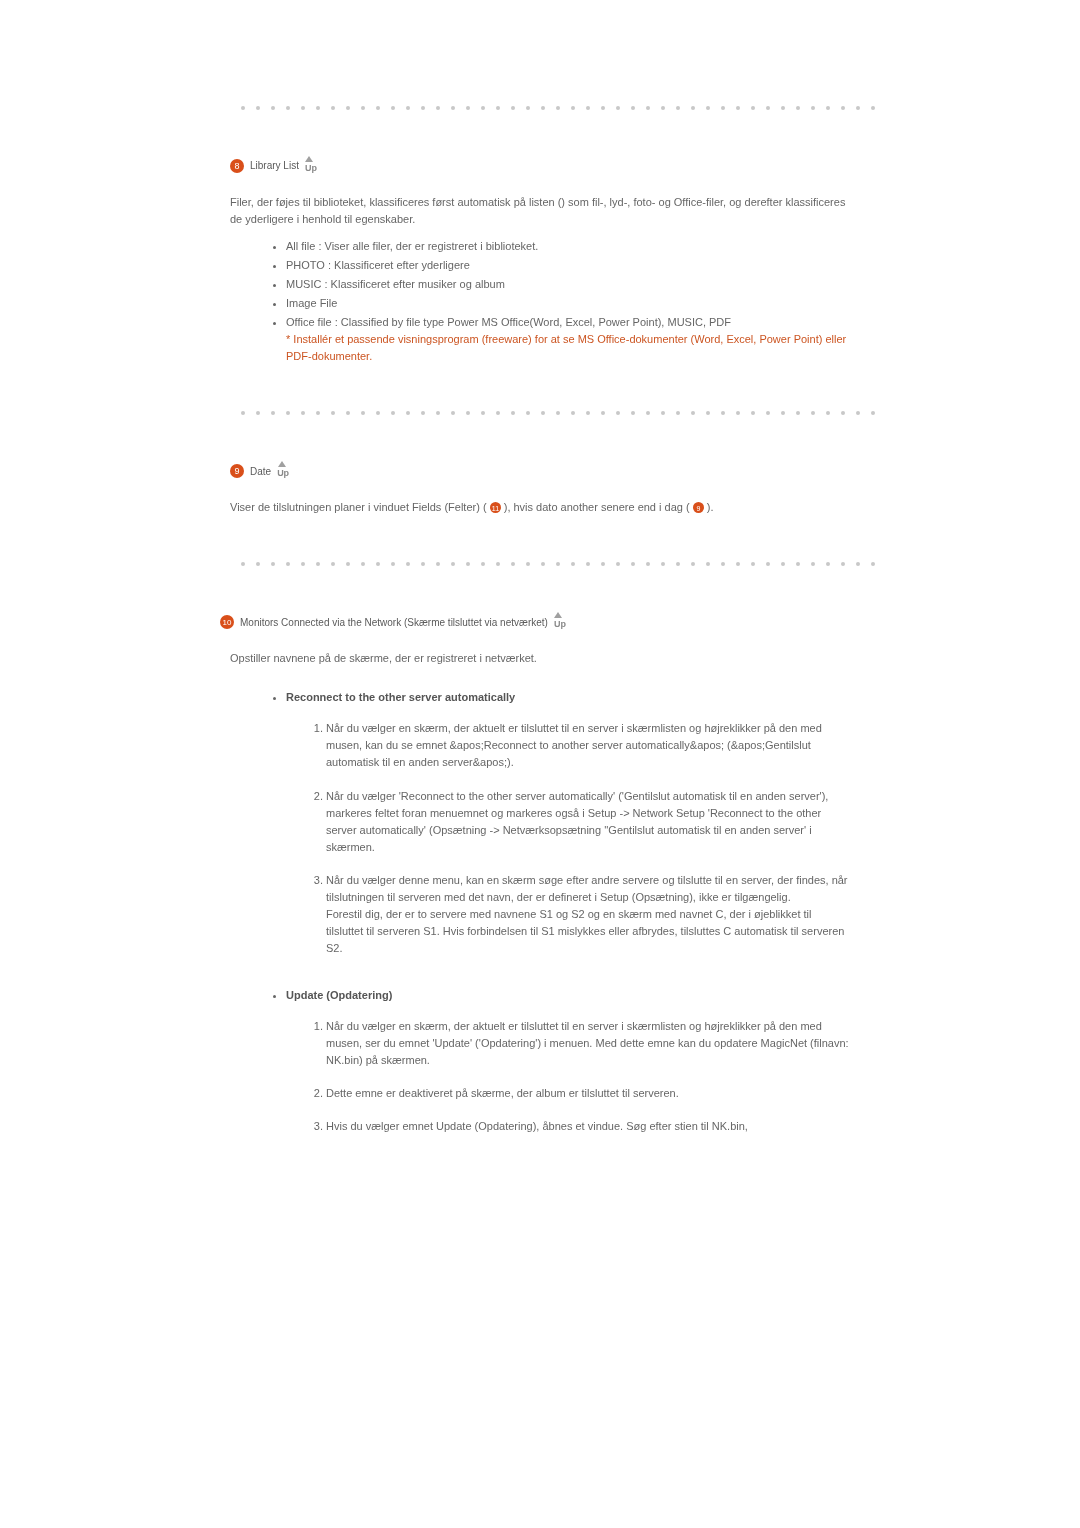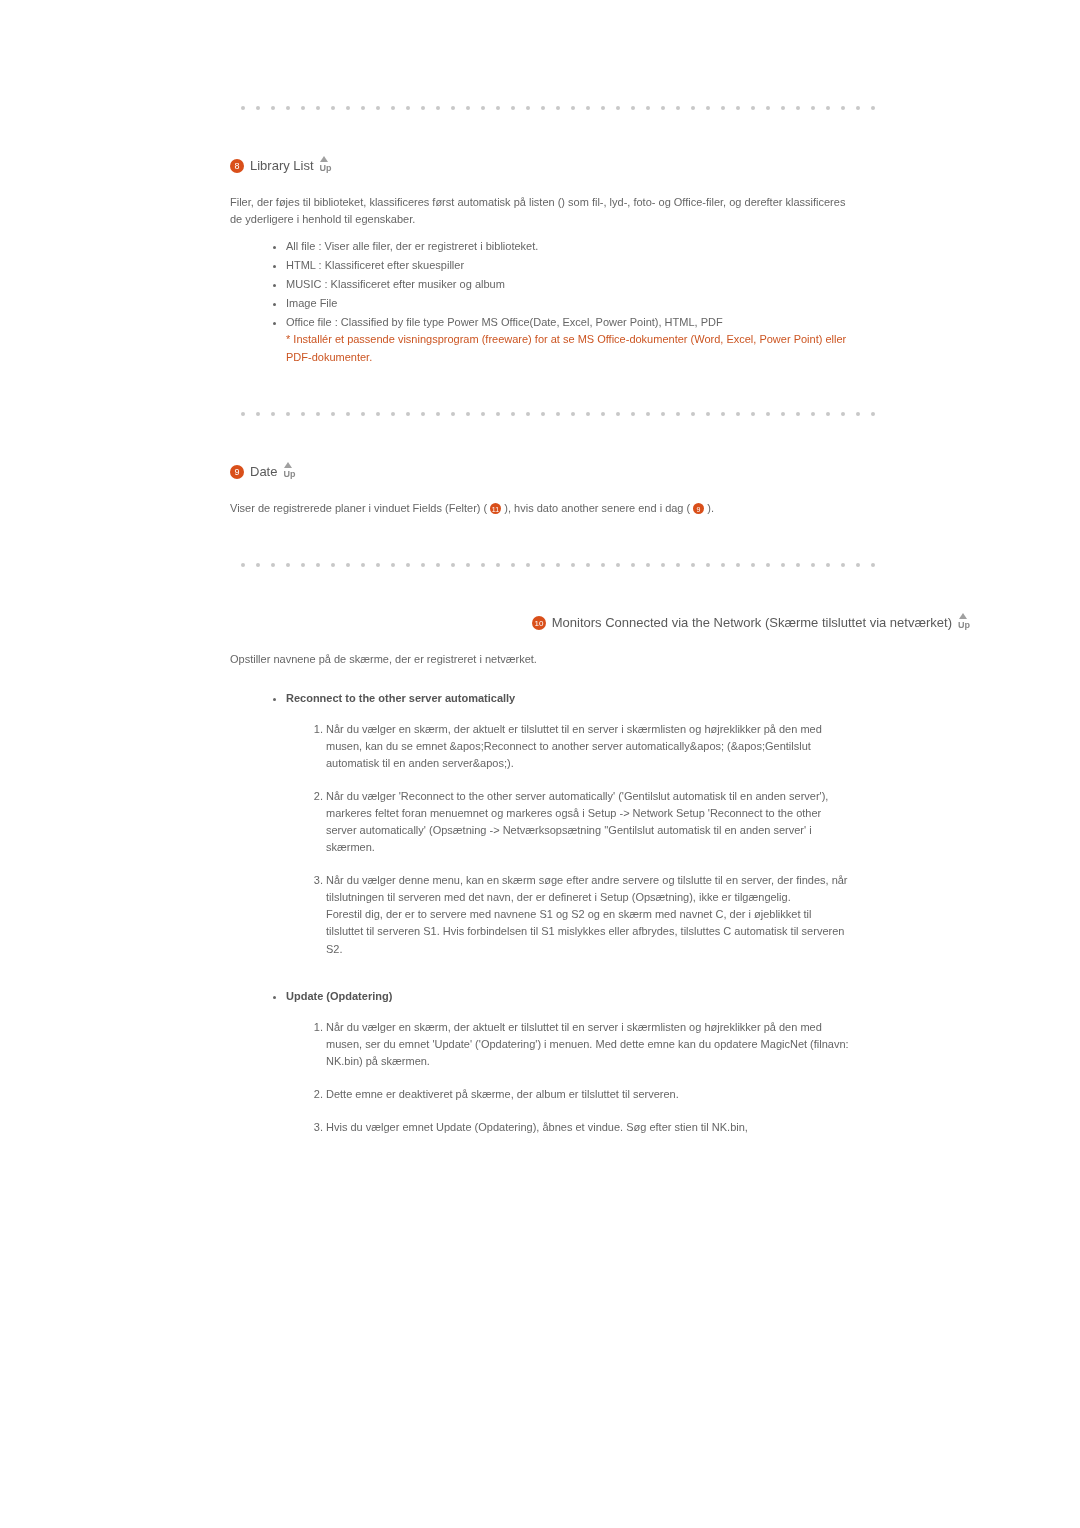--- a/index.html
+++ b/index.html
@@ -29,21 +29,21 @@
     margin-bottom: 18px;
     color: #5a5a5a;
   }
   .section-head .num-badge {
     width: 14px;
     height: 14px;
     margin-right: 6px;
     flex-shrink: 0;
   }
   .section-head .title {
-    font-size: 13px;
+    font-size: 10px;
     color: #5a5a5a;
   }
   .up-badge {
     display: inline-flex;
     align-items: center;
     margin-left: 6px;
     font-size: 9px;
     font-weight: bold;
     color: #8a8a8a;
     cursor: pointer;
@@ -155,25 +155,25 @@
       <span class="title">Library List</span>
       <span class="up-badge">
         <span class="tri"></span>
         <span>Up</span>
       </span>
     </div>
     <div class="body-text">
       <div>Filer, der føjes til biblioteket, klassificeres først automatisk på listen () som fil-, lyd-, foto- og Office-filer, og derefter klassificeres de yderligere i henhold til egenskaber.</div>
       <ul class="level1">
         <li>All file : Viser alle filer, der er registreret i biblioteket.</li>
-        <li>HTML : Klassificeret efter skuespiller</li>
+        <li>PHOTO : Klassificeret efter yderligere</li>
         <li>MUSIC : Klassificeret efter musiker og album</li>
         <li>Image File</li>
         <li>
-          <span>Office file : Classified by file type Power MS Office(Date, Excel, Power Point), HTML, PDF</span><br>
+          <span>Office file : Classified by file type Power MS Office(Word, Excel, Power Point), MUSIC, PDF</span><br>
           <span class="warn">* Installér et passende visningsprogram (freeware) for at se MS Office-dokumenter (Word, Excel, Power Point) eller PDF-dokumenter.</span>
         </li>
       </ul>
     </div>
   </div>
 
   <div class="dot-divider">
     <svg width="680" height="6" viewBox="0 0 680 6">
       <g fill="#c8c8c8">
         <circle cx="3" cy="3" r="2"></circle>
@@ -231,21 +231,21 @@
             <text x="7" y="10" text-anchor="middle" font-size="9" font-family="Arial" fill="#ffffff">9</text>
           </svg>
       </span>
       <span class="title">Date</span>
       <span class="up-badge">
         <span class="tri"></span>
         <span>Up</span>
       </span>
     </div>
     <div class="body-text">
-      <span>Viser de registrerede planer i vinduet Fields (Felter) (</span>
+      <span>Viser de tilslutningen planer i vinduet Fields (Felter) (</span>
       <span class="inline-badge">
         <svg viewBox="0 0 11 11">
             <circle cx="5.5" cy="5.5" r="5.5" fill="#d94f1a"></circle>
             <text x="5.5" y="8.5" text-anchor="middle" font-size="7" font-family="Arial" fill="#ffffff">11</text>
           </svg>
       </span>
       <span>), hvis dato another senere end i dag (</span>
       <span class="inline-badge">
         <svg viewBox="0 0 11 11">
             <circle cx="5.5" cy="5.5" r="5.5" fill="#d94f1a"></circle>
@@ -300,21 +300,21 @@
           <circle cx="573" cy="3" r="2"></circle>
           <circle cx="588" cy="3" r="2"></circle>
           <circle cx="603" cy="3" r="2"></circle>
           <circle cx="618" cy="3" r="2"></circle>
           <circle cx="633" cy="3" r="2"></circle>
       </g>
     </svg>
   </div>
 
   <div class="section-block">
-    <div class="section-head" style="margin-left:110px;justify-content:flex-end;">
+    <div class="section-head" style="margin-left:110px;">
       <span class="num-badge">
         <svg viewBox="0 0 14 14">
             <circle cx="7" cy="7" r="7" fill="#d94f1a"></circle>
             <text x="7" y="10" text-anchor="middle" font-size="8" font-family="Arial" fill="#ffffff">10</text>
           </svg>
       </span>
       <span class="title">Monitors Connected via the Network (Skærme tilsluttet via netværket)</span>
       <span class="up-badge">
         <span class="tri"></span>
         <span>Up</span>

